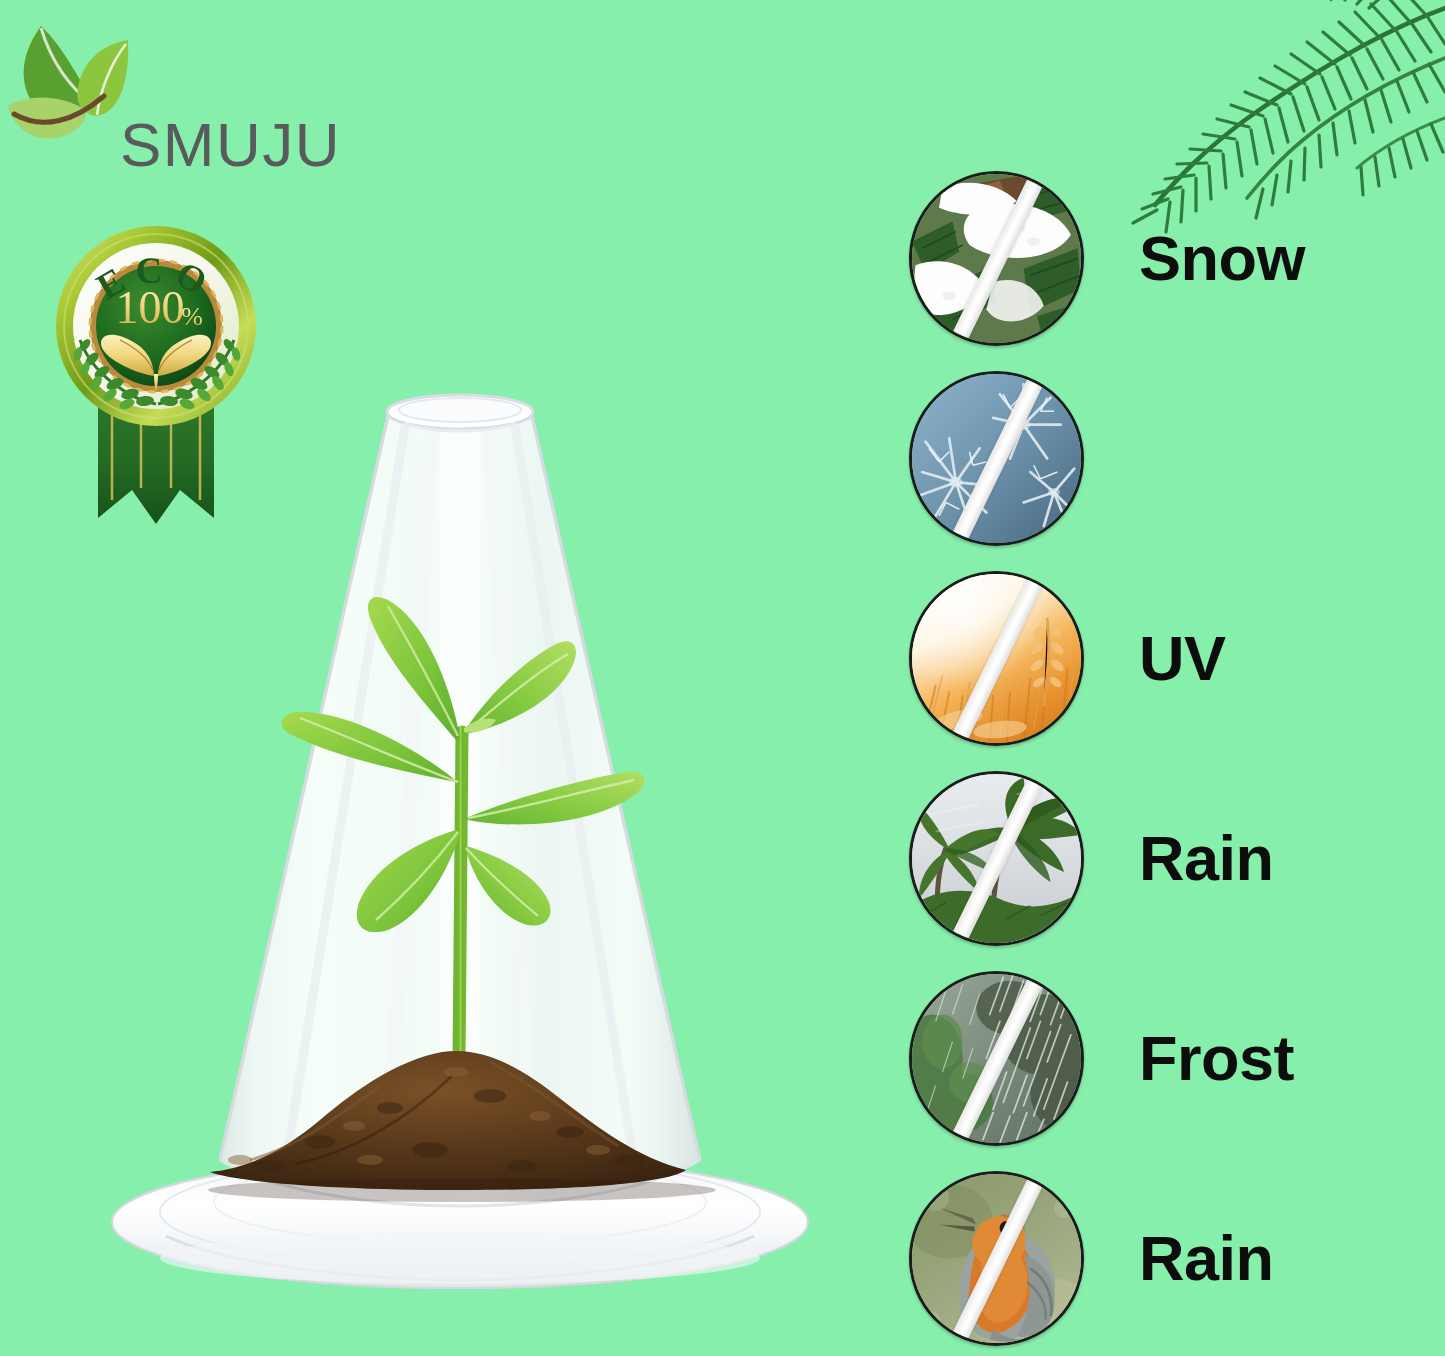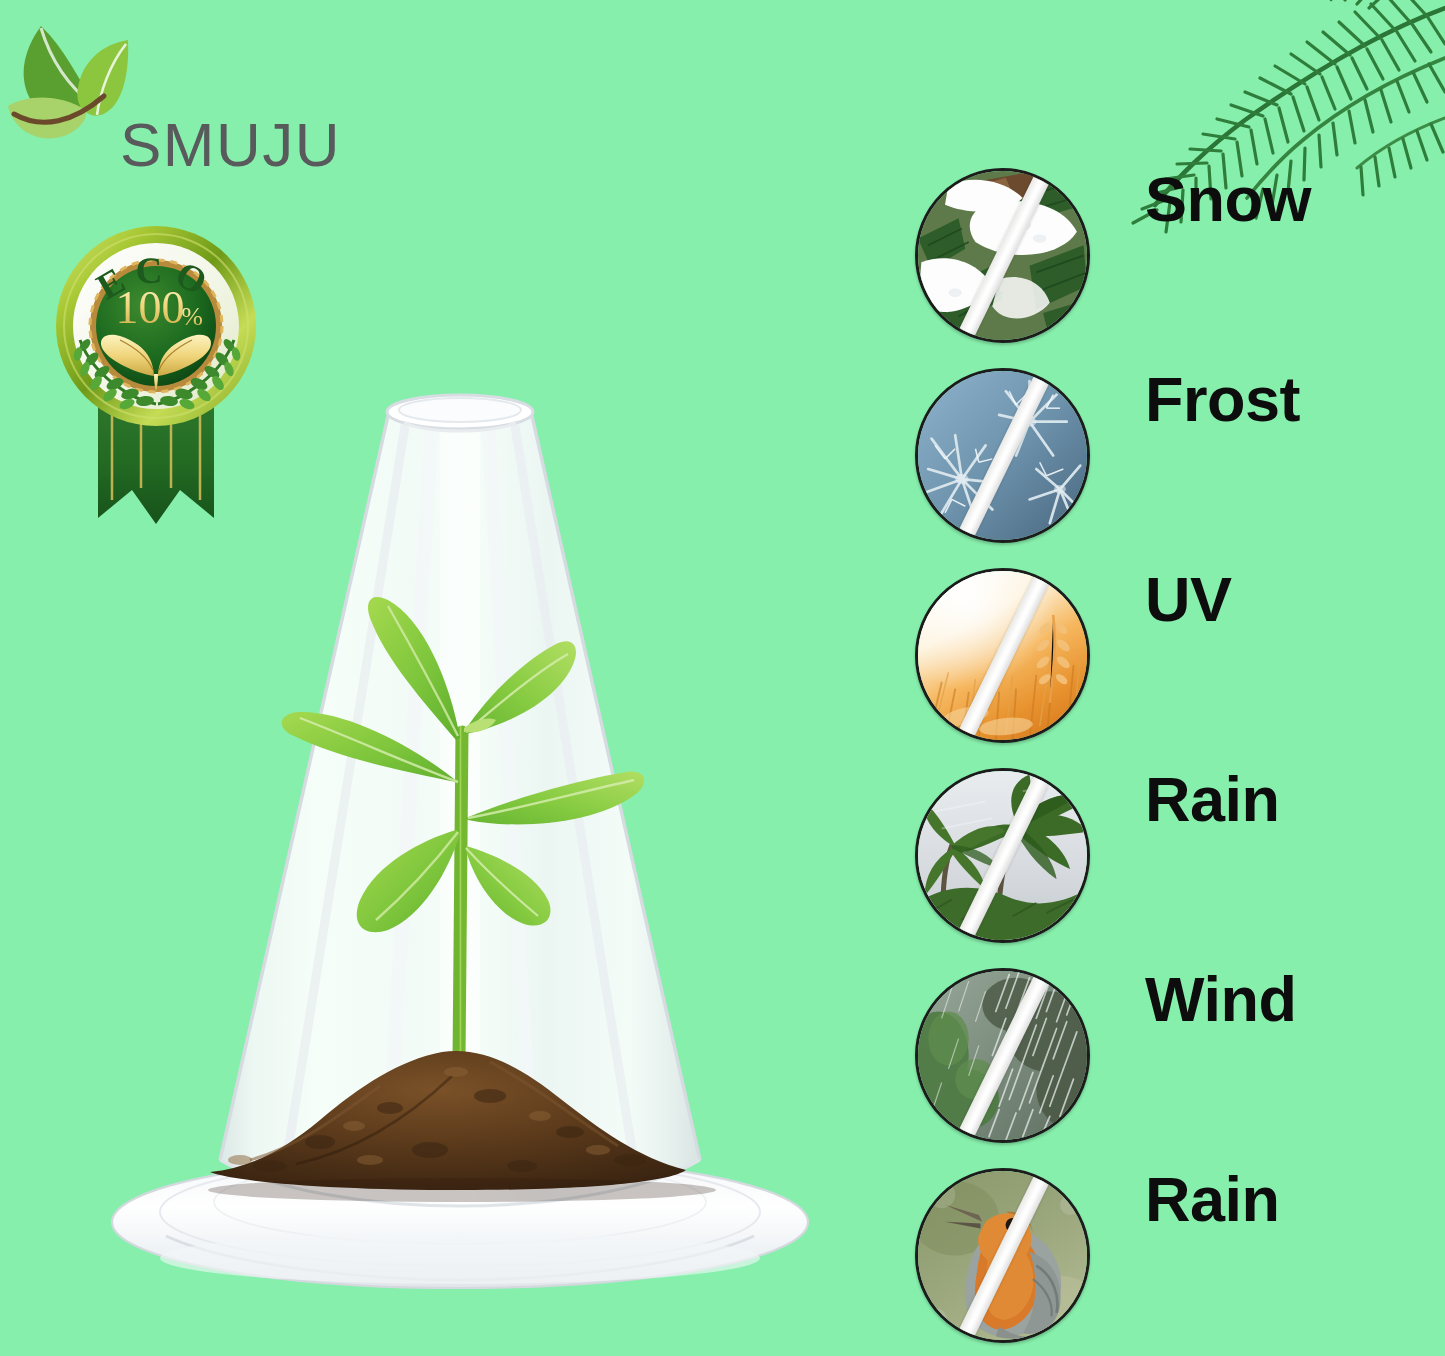--- a/index.html
+++ b/index.html
@@ -74,25 +74,25 @@
   
   #feature-list {
     position: absolute;
     left: 905px;
     top: 168px;
     width: 530px;
     height: 1185px;
   }
   .feature-row {
     position: absolute;
-    left: 10px;
+    left: 4px;
     width: 530px;
     height: 180px;
     display: flex;
-    align-items: flex-start;
+    align-items: center;
   }
   .feature-icon {
     position: relative;
     width: 175px;
     height: 175px;
     border-radius: 50%;
     overflow: hidden;
     border: 3px solid #1c1c1c;
     flex: 0 0 auto;
     box-shadow: 0 2px 3px rgba(0,0,0,0.22);
@@ -536,21 +536,20 @@
               <path d="M20 76 L28 80"></path>
           </g>
           <g fill="#e8f1f5" opacity="0.55">
             <ellipse cx="26" cy="64" rx="4" ry="3"></ellipse>
               <ellipse cx="66" cy="30" rx="4" ry="3"></ellipse>
             <ellipse cx="84" cy="70" rx="3.5" ry="2.5"></ellipse>
           </g>
         </svg>
         <div class="slash"></div>
       </div>
-      <div class="feature-label">Frost</div>
     </div>
 
     <div class="feature-row" style="top:400px">
       <div class="feature-icon">
         <svg class="photo" viewBox="0 0 100 100" preserveAspectRatio="none">
           <linearGradient id="uvBg" x1="0.25" y1="0" x2="0.8" y2="1">
             <stop offset="0%" stop-color="#fffdf7"></stop>
             <stop offset="26%" stop-color="#fdf0d6"></stop>
             <stop offset="52%" stop-color="#f6b860"></stop>
             <stop offset="78%" stop-color="#e8932f"></stop>
@@ -721,21 +720,21 @@
             <path d="M20 10 L14 28"></path>
               <path d="M30 6 L24 24"></path>
               <path d="M40 12 L34 30"></path>
             <path d="M24 40 L18 58"></path>
               <path d="M36 44 L30 62"></path>
               <path d="M14 66 L8 84"></path>
           </g>
         </svg>
         <div class="slash"></div>
       </div>
-      <div class="feature-label">Wind</div>
+      <div class="feature-label">Frost</div>
     </div>
 
     <div class="feature-row" style="top:1000px">
       <div class="feature-icon">
         <svg class="photo" viewBox="0 0 100 100" preserveAspectRatio="none">
           <linearGradient id="birdBg" x1="0.2" y1="0" x2="0.85" y2="1">
             <stop offset="0%" stop-color="#8c9a6c"></stop>
               <stop offset="45%" stop-color="#9aa67c"></stop>
             <stop offset="100%" stop-color="#b3bb94"></stop>
           </linearGradient>

